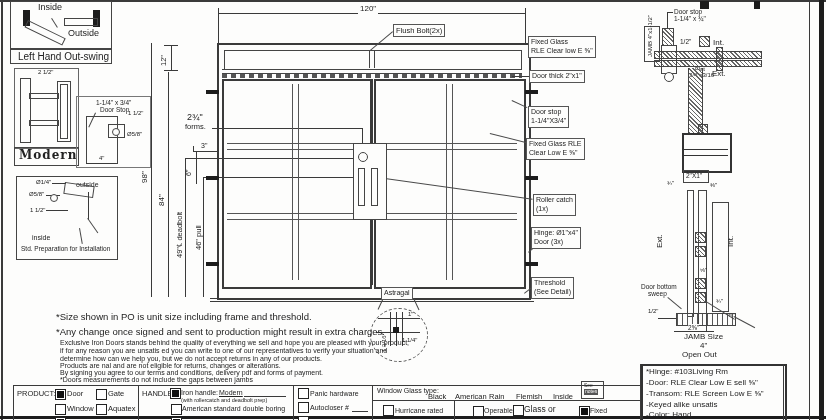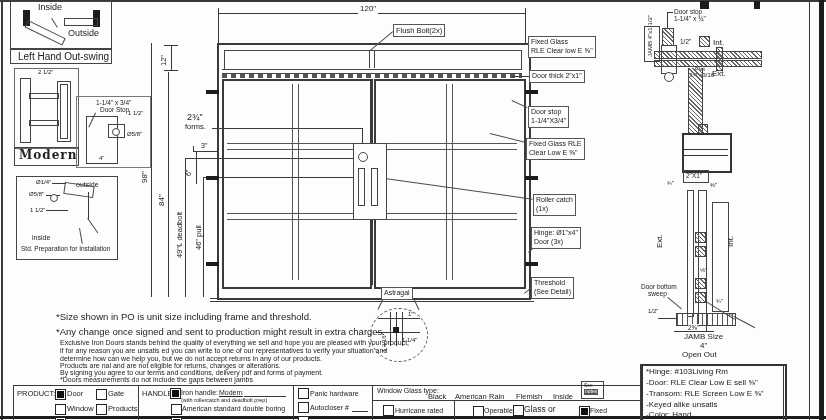--- a/index.html
+++ b/index.html
@@ -273,21 +273,21 @@
   <div class="vl" style="left:640px;top:364px;height:56px"></div>
 
   <div class="lbl f75" style="left:17px;top:390px">PRODUCT:</div>
   <div class="cb ck" style="left:55px;top:389px"></div>
   <div class="lbl f75" style="left:67px;top:390px">Door</div>
   <div class="cb" style="left:96px;top:389px"></div>
   <div class="lbl f75" style="left:108px;top:390px">Gate</div>
   <div class="cb" style="left:55px;top:404px"></div>
   <div class="lbl f75" style="left:67px;top:405px">Window</div>
   <div class="cb" style="left:96px;top:404px"></div>
-  <div class="lbl f75" style="left:108px;top:405px">Products</div>
+  <div class="lbl f75" style="left:108px;top:405px">Aquatex</div>
   <div class="cb ck" style="left:55px;top:417px"></div>
 
   <div class="lbl f75" style="left:142px;top:390px">HANDLE</div>
   <div class="cb ck" style="left:170px;top:388px"></div>
   <div class="lbl f7" style="left:181px;top:389px">Iron handle:</div>
   <div class="lbl f7 u" style="left:219px;top:389px">Modern</div>
   <div class="hl" style="left:244px;top:396px;width:42px"></div>
   <div class="lbl" style="left:181px;top:397px;font-size:5.5px">(with rollercatch and deadbolt prep)</div>
   <div class="cb" style="left:171px;top:404px"></div>
   <div class="lbl f7" style="left:182px;top:405px">American standard double boring</div>

